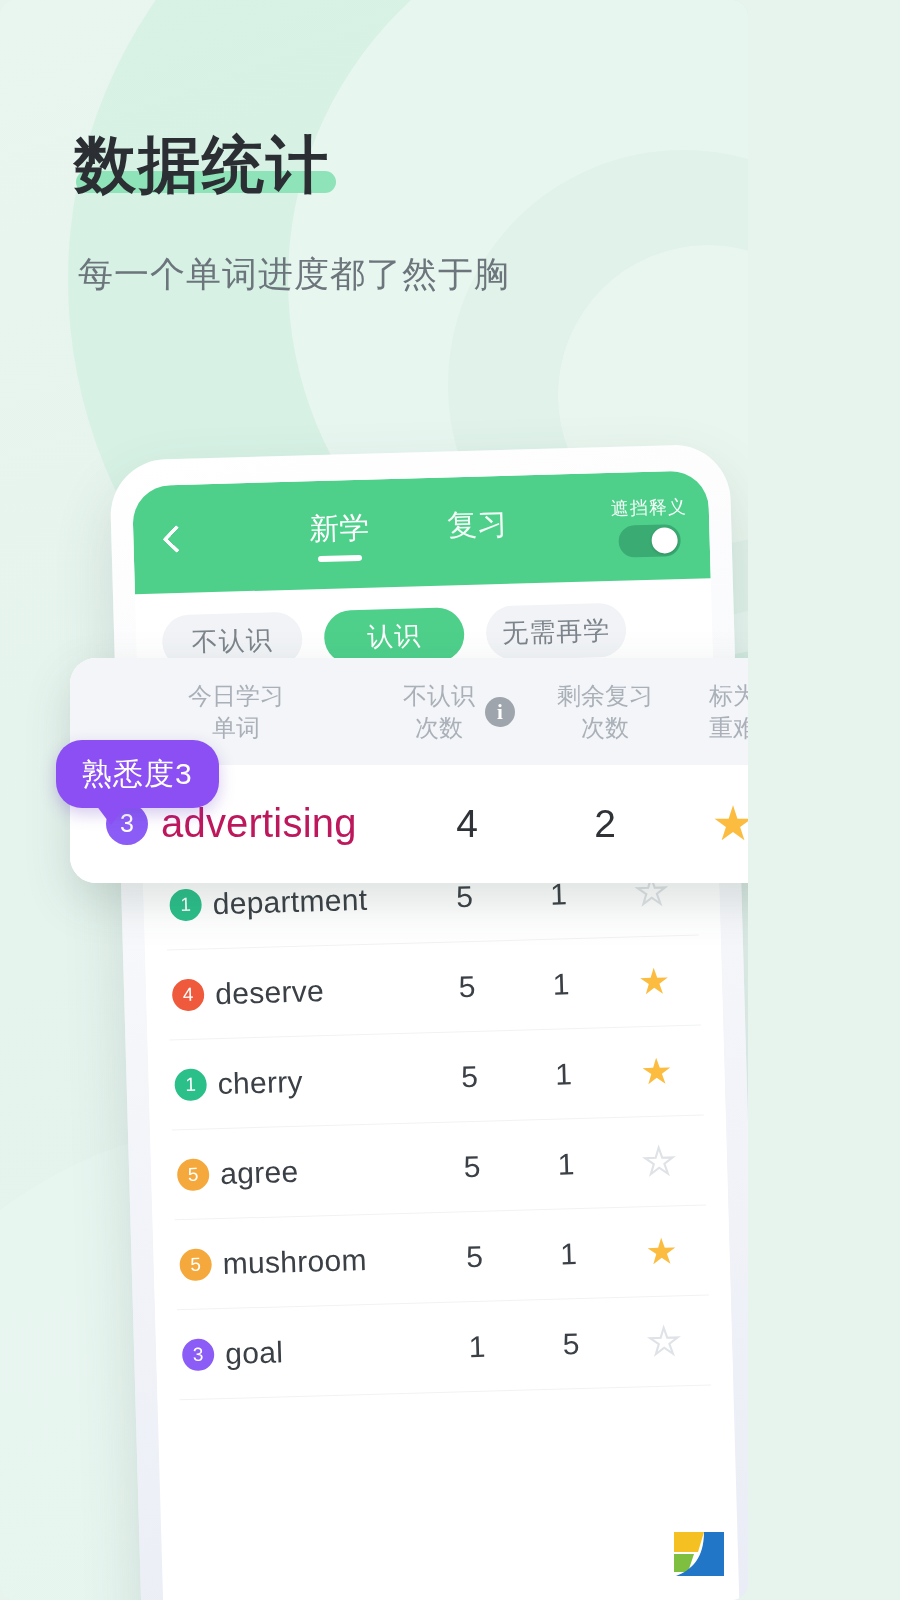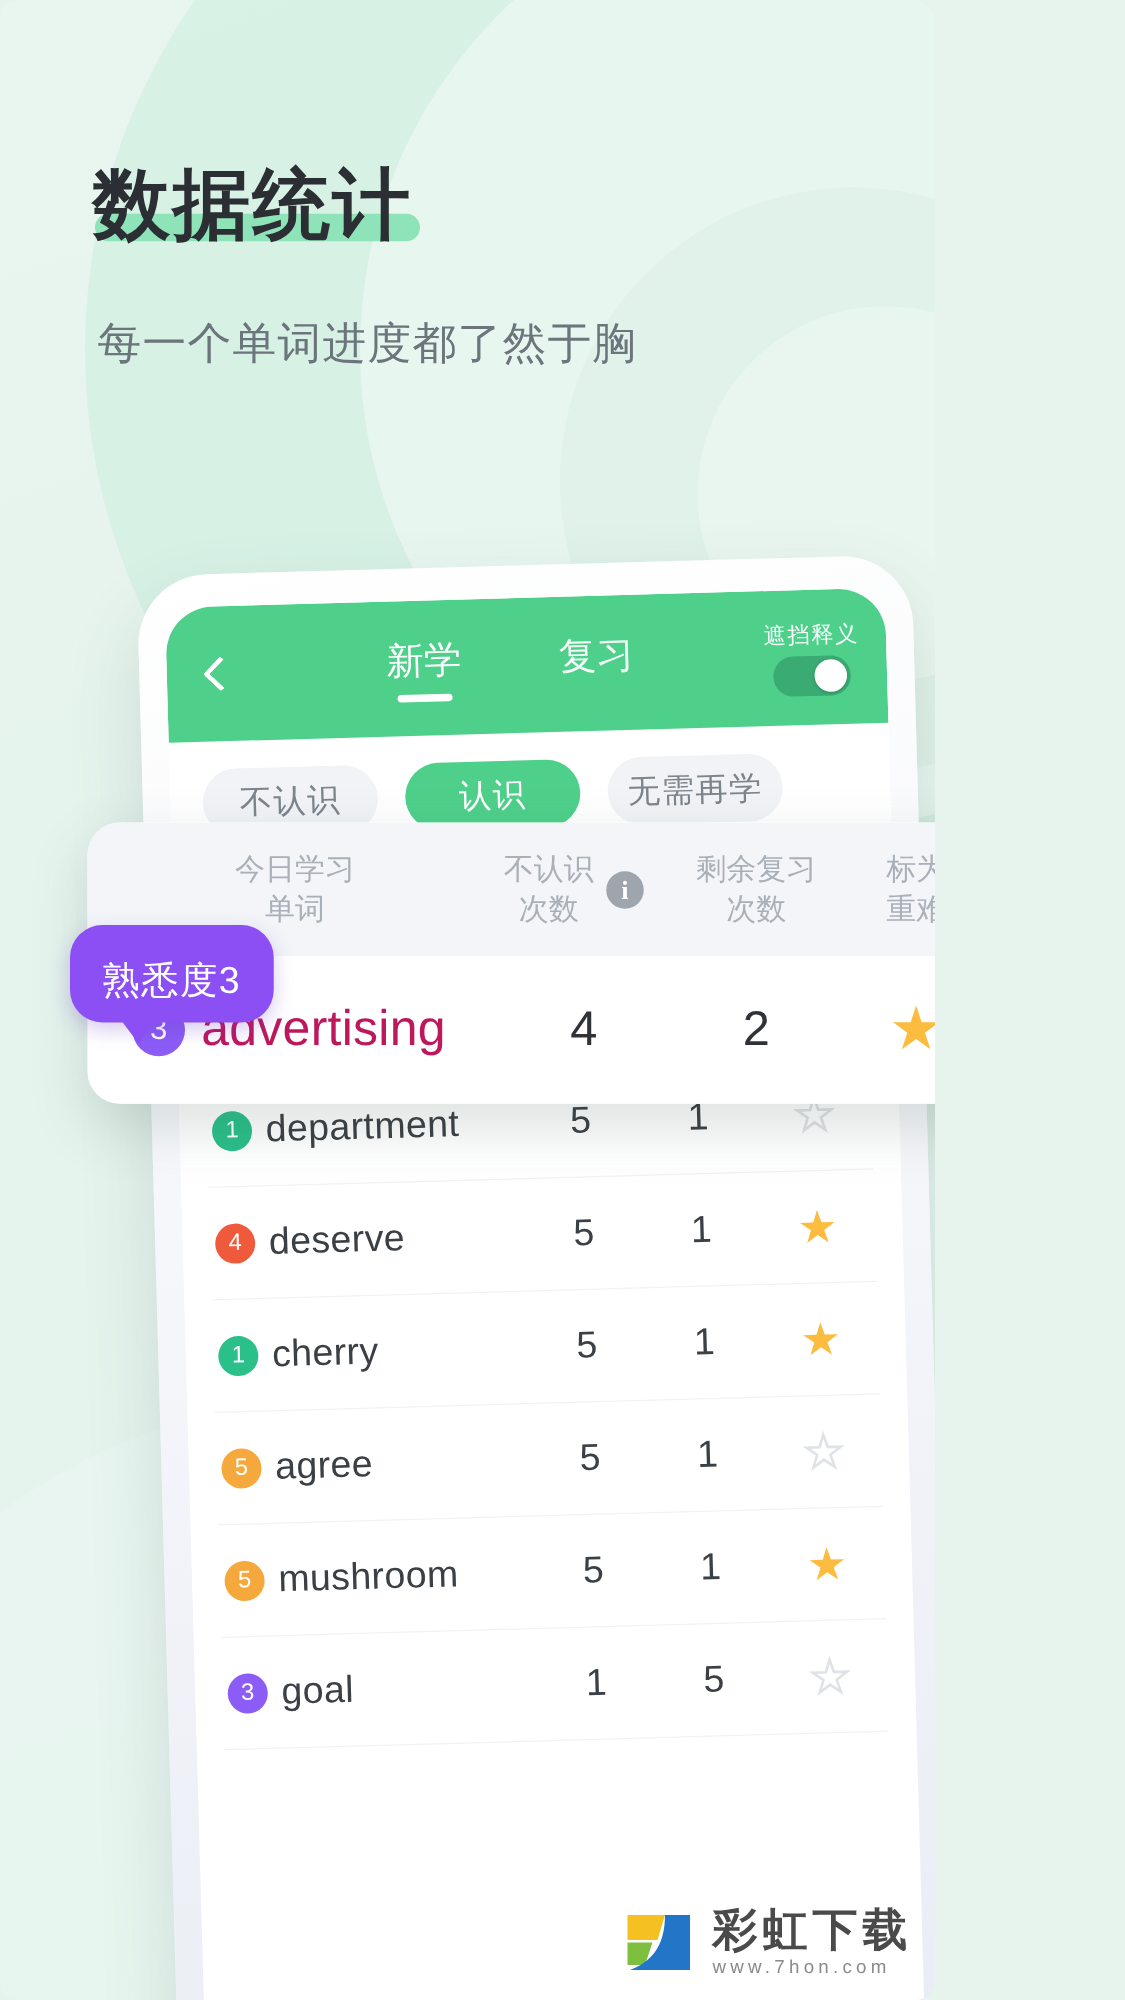--- a/index.html
+++ b/index.html
@@ -416,21 +416,21 @@
   .tooltip {
     position: absolute;
     left: 56px;
     top: 740px;
     z-index: 30;
   }
   .tooltip-bubble {
     background: #8b4ff3;
     color: #ffffff;
     font-size: 30px;
-    padding: 24px 26px 13px 26px;
+    padding: 14px 26px 13px 26px;
     border-radius: 26px;
     letter-spacing: 1px;
     white-space: nowrap;
     box-shadow: 0 6px 16px rgba(100, 50, 190, .25);
   }
   .tooltip-arrow {
     position: absolute;
     left: 40px;
     bottom: -17px;
     width: 0;
@@ -661,19 +661,15 @@
   </div>
 
   <div class="watermark">
     <div class="wm-logo">
       <svg width="62" height="62" viewBox="0 0 62 62" aria-hidden="true">
         <path d="M6 10 L36 10 L30 30 L6 30 Z" fill="#f5c022"></path>
         <path d="M6 32 L26 32 L20 50 L6 50 Z" fill="#7fbf3f"></path>
         <path d="M36 10 C36 36, 24 48, 8 54 L56 54 L56 10 Z" fill="#2176c7"></path>
       </svg>
     </div>
-    <div class="wm-text">
-      <div class="wm-title">彩虹下载</div>
-      <div class="wm-url">www.7hon.com</div>
-    </div>
   </div>
 
 </div>
 
 </body></html>

